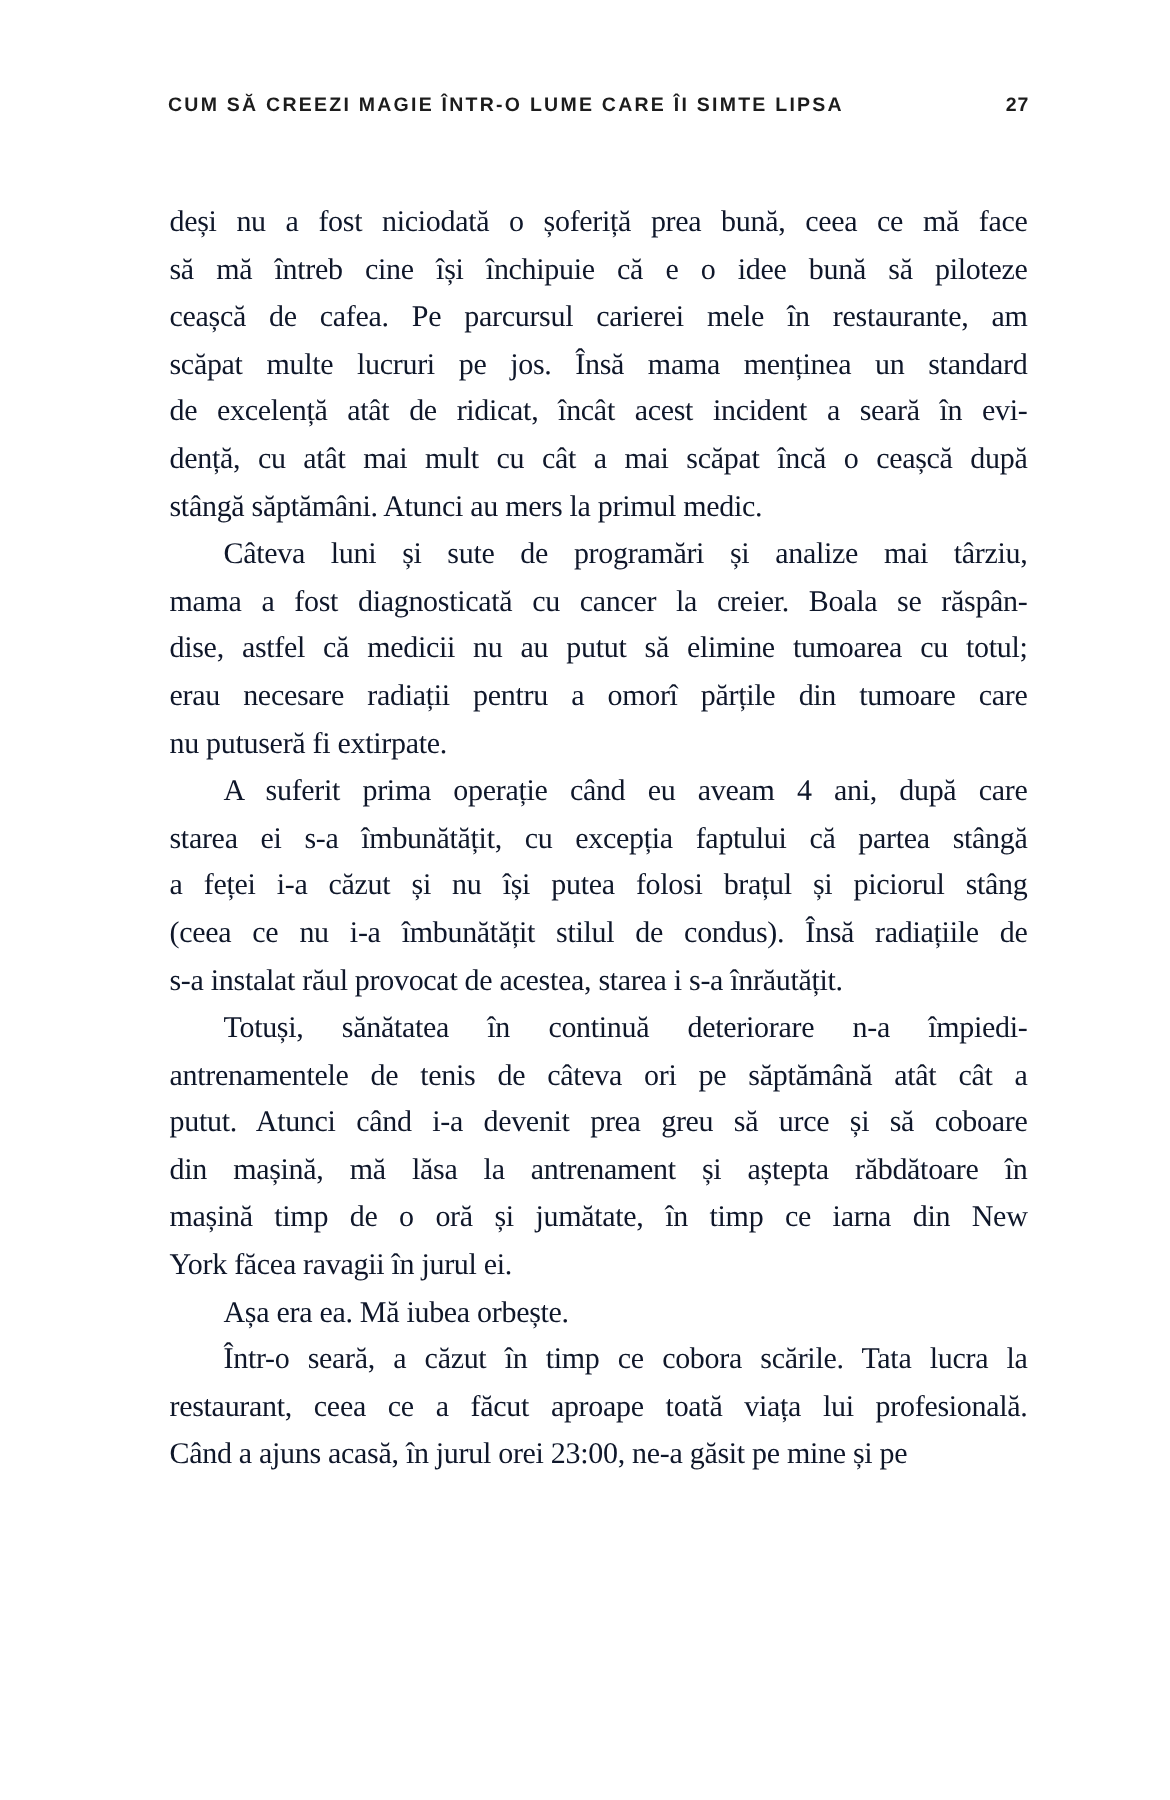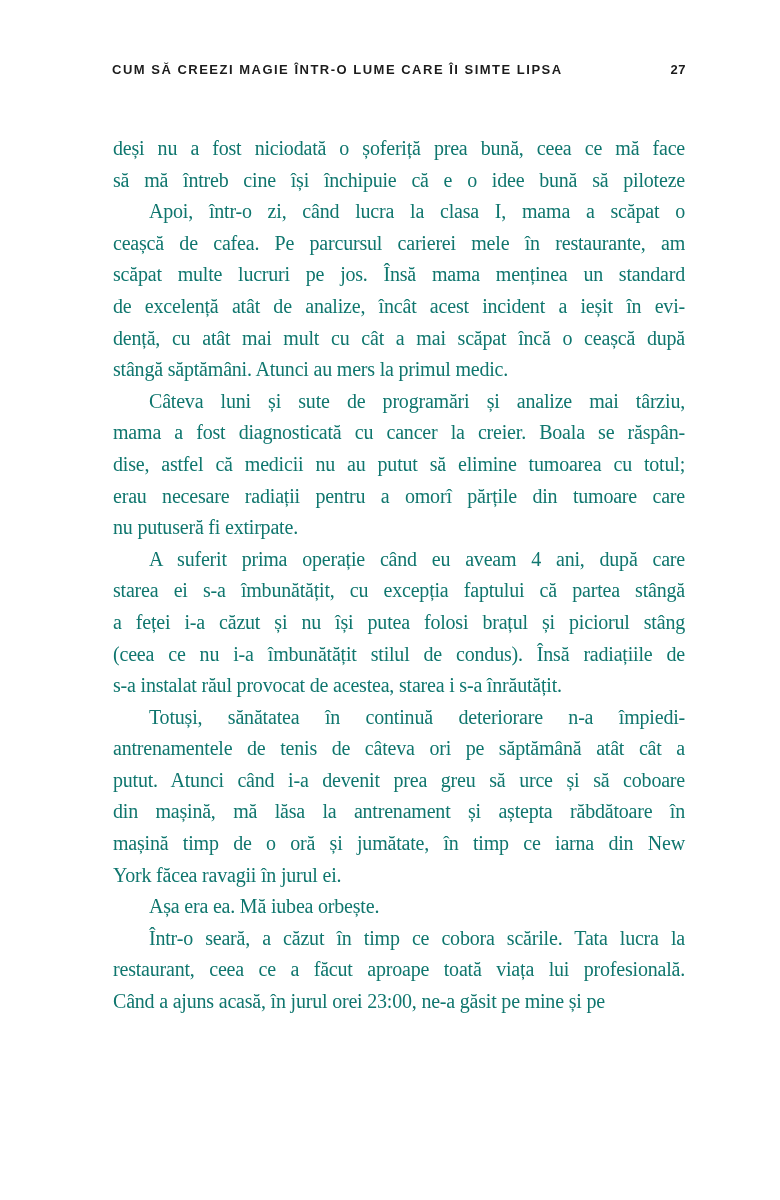--- a/index.html
+++ b/index.html
@@ -43,21 +43,21 @@
     top: 133px;
     width: 572px;
   }
   .paragraph { }
   .line {
     font-size: 20px;
     line-height: 31.6px;
     letter-spacing: -0.2px;
     text-align: justify;
     text-align-last: justify;
-    color: #0f766e;
+    color: #0f172a;
   }
   .line.last {
     text-align-last: left;
   }
   .line.indent {
     text-indent: 36px;
   }
 </style>
 </head>
 <body>
@@ -69,24 +69,23 @@
     <span class="pagenum">27</span>
   </div>
 
   <div class="page-body">
 
   <div class="paragraph">
         <div class="line">deși nu a fost niciodată o șoferiță prea bună, ceea ce mă face</div>
         <div class="line">să mă întreb cine își închipuie că e o idee bună să piloteze</div>
       </div>
       <div class="paragraph">
-        <div class="line indent">Apoi, într-o zi, când lucra la clasa I, mama a scăpat o</div>
         <div class="line">ceașcă de cafea. Pe parcursul carierei mele în restaurante, am</div>
         <div class="line">scăpat multe lucruri pe jos. Însă mama menținea un standard</div>
-        <div class="line">de excelență atât de analize, încât acest incident a ieșit în evi-</div>
+        <div class="line">de excelență atât de ridicat, încât acest incident a seară în evi-</div>
         <div class="line">dență, cu atât mai mult cu cât a mai scăpat încă o ceașcă după</div>
         <div class="line last">stângă săptămâni. Atunci au mers la primul medic.</div>
       </div>
       <div class="paragraph">
         <div class="line indent">Câteva luni și sute de programări și analize mai târziu,</div>
         <div class="line">mama a fost diagnosticată cu cancer la creier. Boala se răspân-</div>
         <div class="line">dise, astfel că medicii nu au putut să elimine tumoarea cu totul;</div>
         <div class="line">erau necesare radiații pentru a omorî părțile din tumoare care</div>
         <div class="line last">nu putuseră fi extirpate.</div>
       </div>

